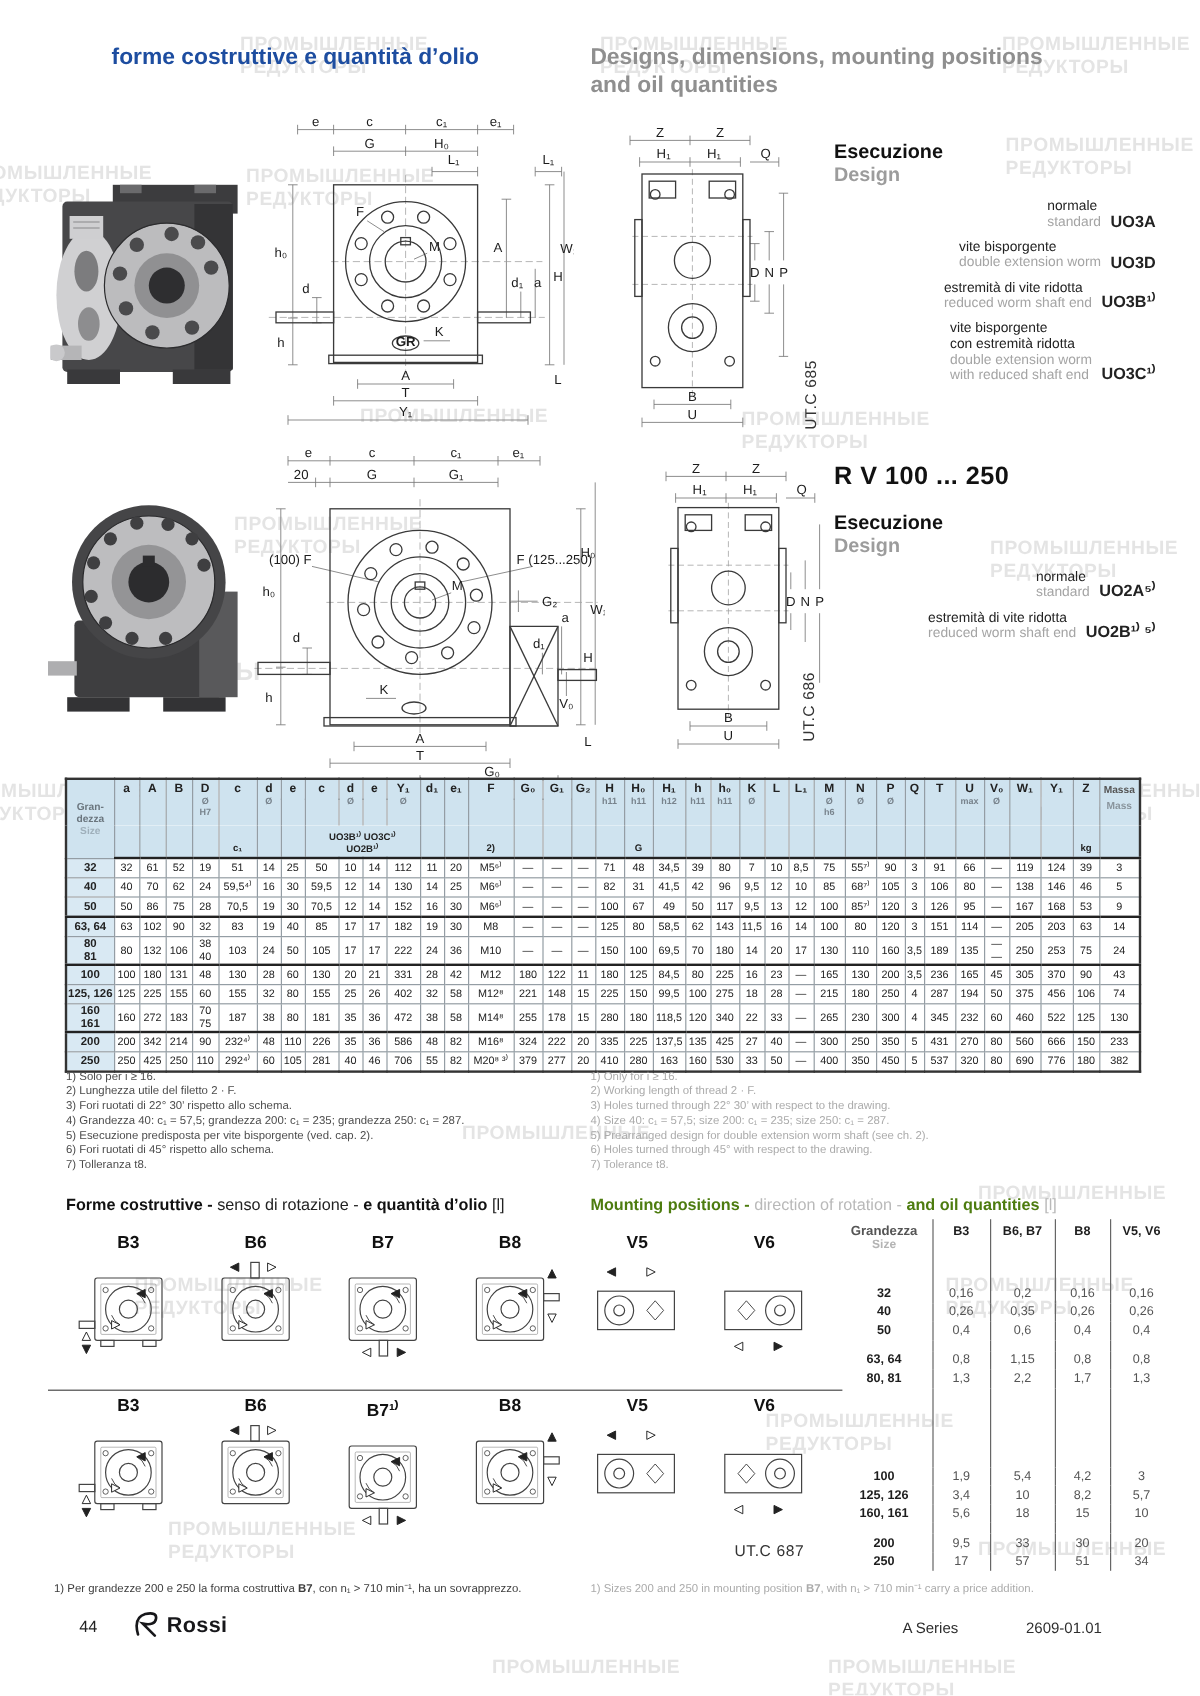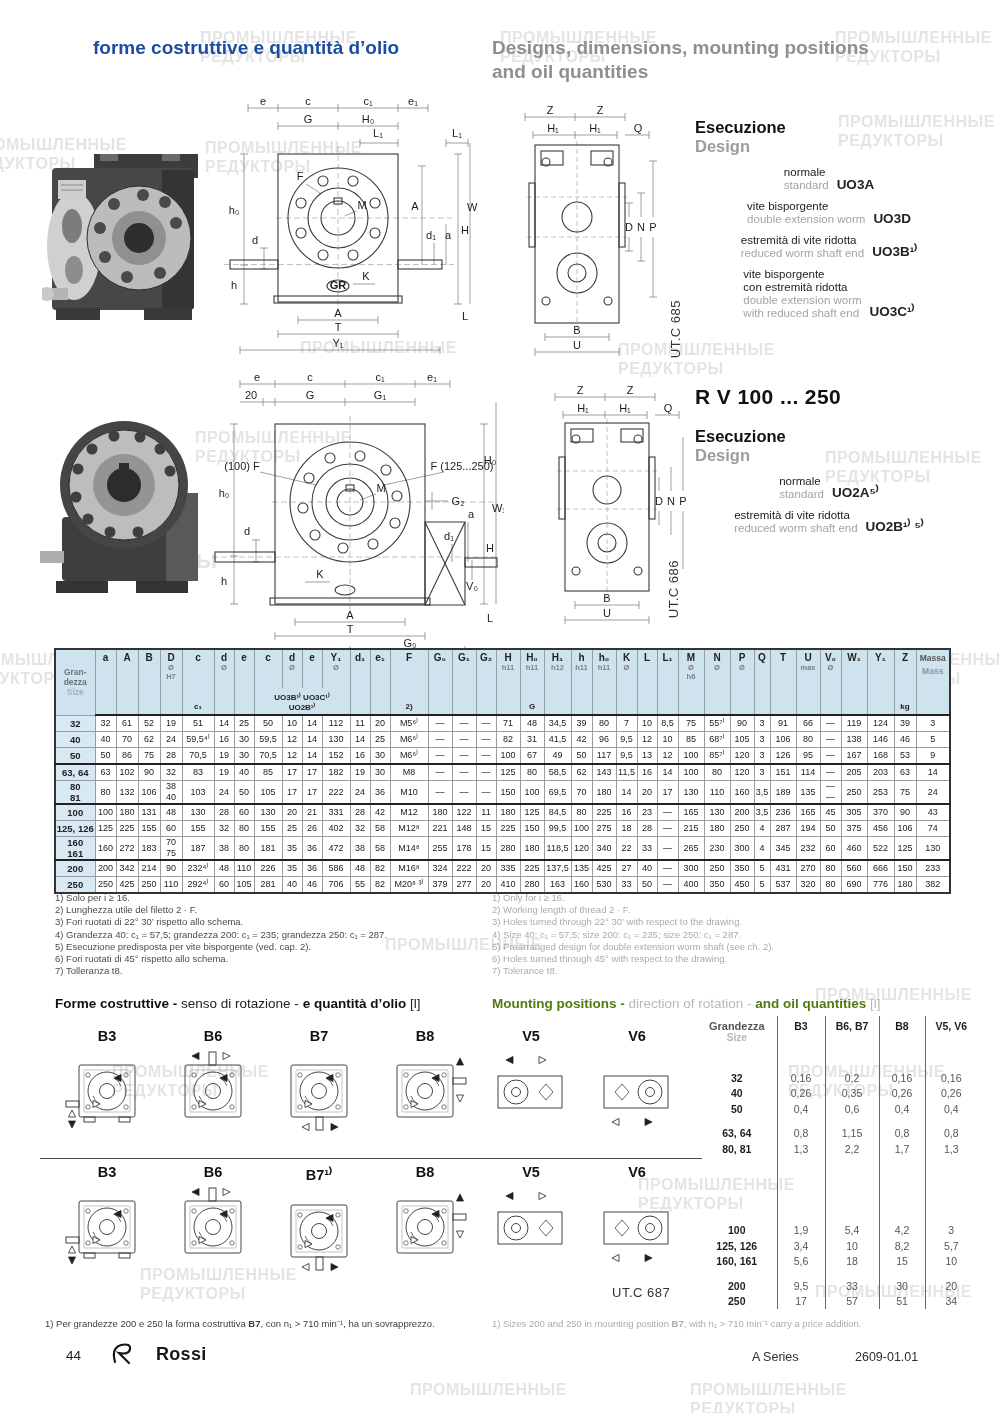--- a/index.html
+++ b/index.html
@@ -11,21 +11,21 @@
   .wm.big{font-size:21px;line-height:25px}
   
   .tit-it{left:55px;top:36px;color:#1d4da0;font-size:19px;font-weight:bold;line-height:24px}
   .tit-it .l2{padding-left:38px}
   .tit-en{left:492px;top:36px;color:#8f8f8f;font-size:19px;font-weight:bold;line-height:24px}
   
   .panel{width:268px}
   .model-title{font-size:21px;font-weight:bold;letter-spacing:.4px;color:#111}
   .esec{font-size:16.5px;font-weight:bold;margin-top:18px;color:#111}
   .design{font-size:16.5px;font-weight:bold;color:#9c9c9c;margin-bottom:10px}
-  .erow{display:flex;justify-content:center;align-items:flex-end;margin-bottom:8px}
+  .erow{display:flex;justify-content:flex-end;align-items:flex-end;margin-bottom:8px}
   .eit{font-size:11.5px;color:#222;white-space:pre-line;line-height:13px}
   .een{font-size:11.5px;color:#a4a4a4;white-space:pre-line;line-height:13px}
   .ecode{font-size:13.5px;font-weight:bold;white-space:nowrap;padding-left:8px}
   
   svg text{font-family:"Liberation Sans",sans-serif;font-size:11px;fill:#1c1c1c}
   .utc{position:absolute;font-size:13px;font-weight:normal;color:#333;
        writing-mode:vertical-rl;transform:rotate(180deg);letter-spacing:.5px}
   .utc.h{writing-mode:horizontal-tb;transform:none}
   
   #dimtab{position:absolute;left:54px;top:648px;border-collapse:collapse;table-layout:fixed;
@@ -73,21 +73,21 @@
   #oiltab .g2{color:#b4b4b4;font-size:10px}
   #oiltab .ogap td{height:9px}
   #oiltab .ogap.big td{height:66px}
   
   .bnote{position:absolute;top:1317px;font-size:9.5px;white-space:nowrap}
   .bnote .b{font-weight:bold}
   #bnote-it{left:45px;color:#3d3d3d}
   #bnote-en{left:492px;color:#ababab}
   .pg{position:absolute;left:66px;top:1348px;font-size:13.5px;color:#222}
   .brand{position:absolute;left:110px;top:1342px;display:flex;align-items:center}
-  .brand .nm{font-size:18px;font-weight:bold;color:#17171a;margin-left:20px;letter-spacing:.3px}
+  .brand .nm{font-size:18px;font-weight:bold;color:#17171a;margin-left:3px;letter-spacing:.3px}
   .series{position:absolute;left:752px;top:1350px;font-size:12.5px;color:#2e2e2e}
   .code{position:absolute;left:855px;top:1350px;font-size:12.5px;color:#2e2e2e}
 </style>
 </head>
 <body>
 
 <div class="page">
 
   <div id="wmlayer">
       <div class="wm" style="left: 200px; top: 28px;">ПРОМЫШЛЕННЫЕ<div>РЕДУКТОРЫ</div></div>

